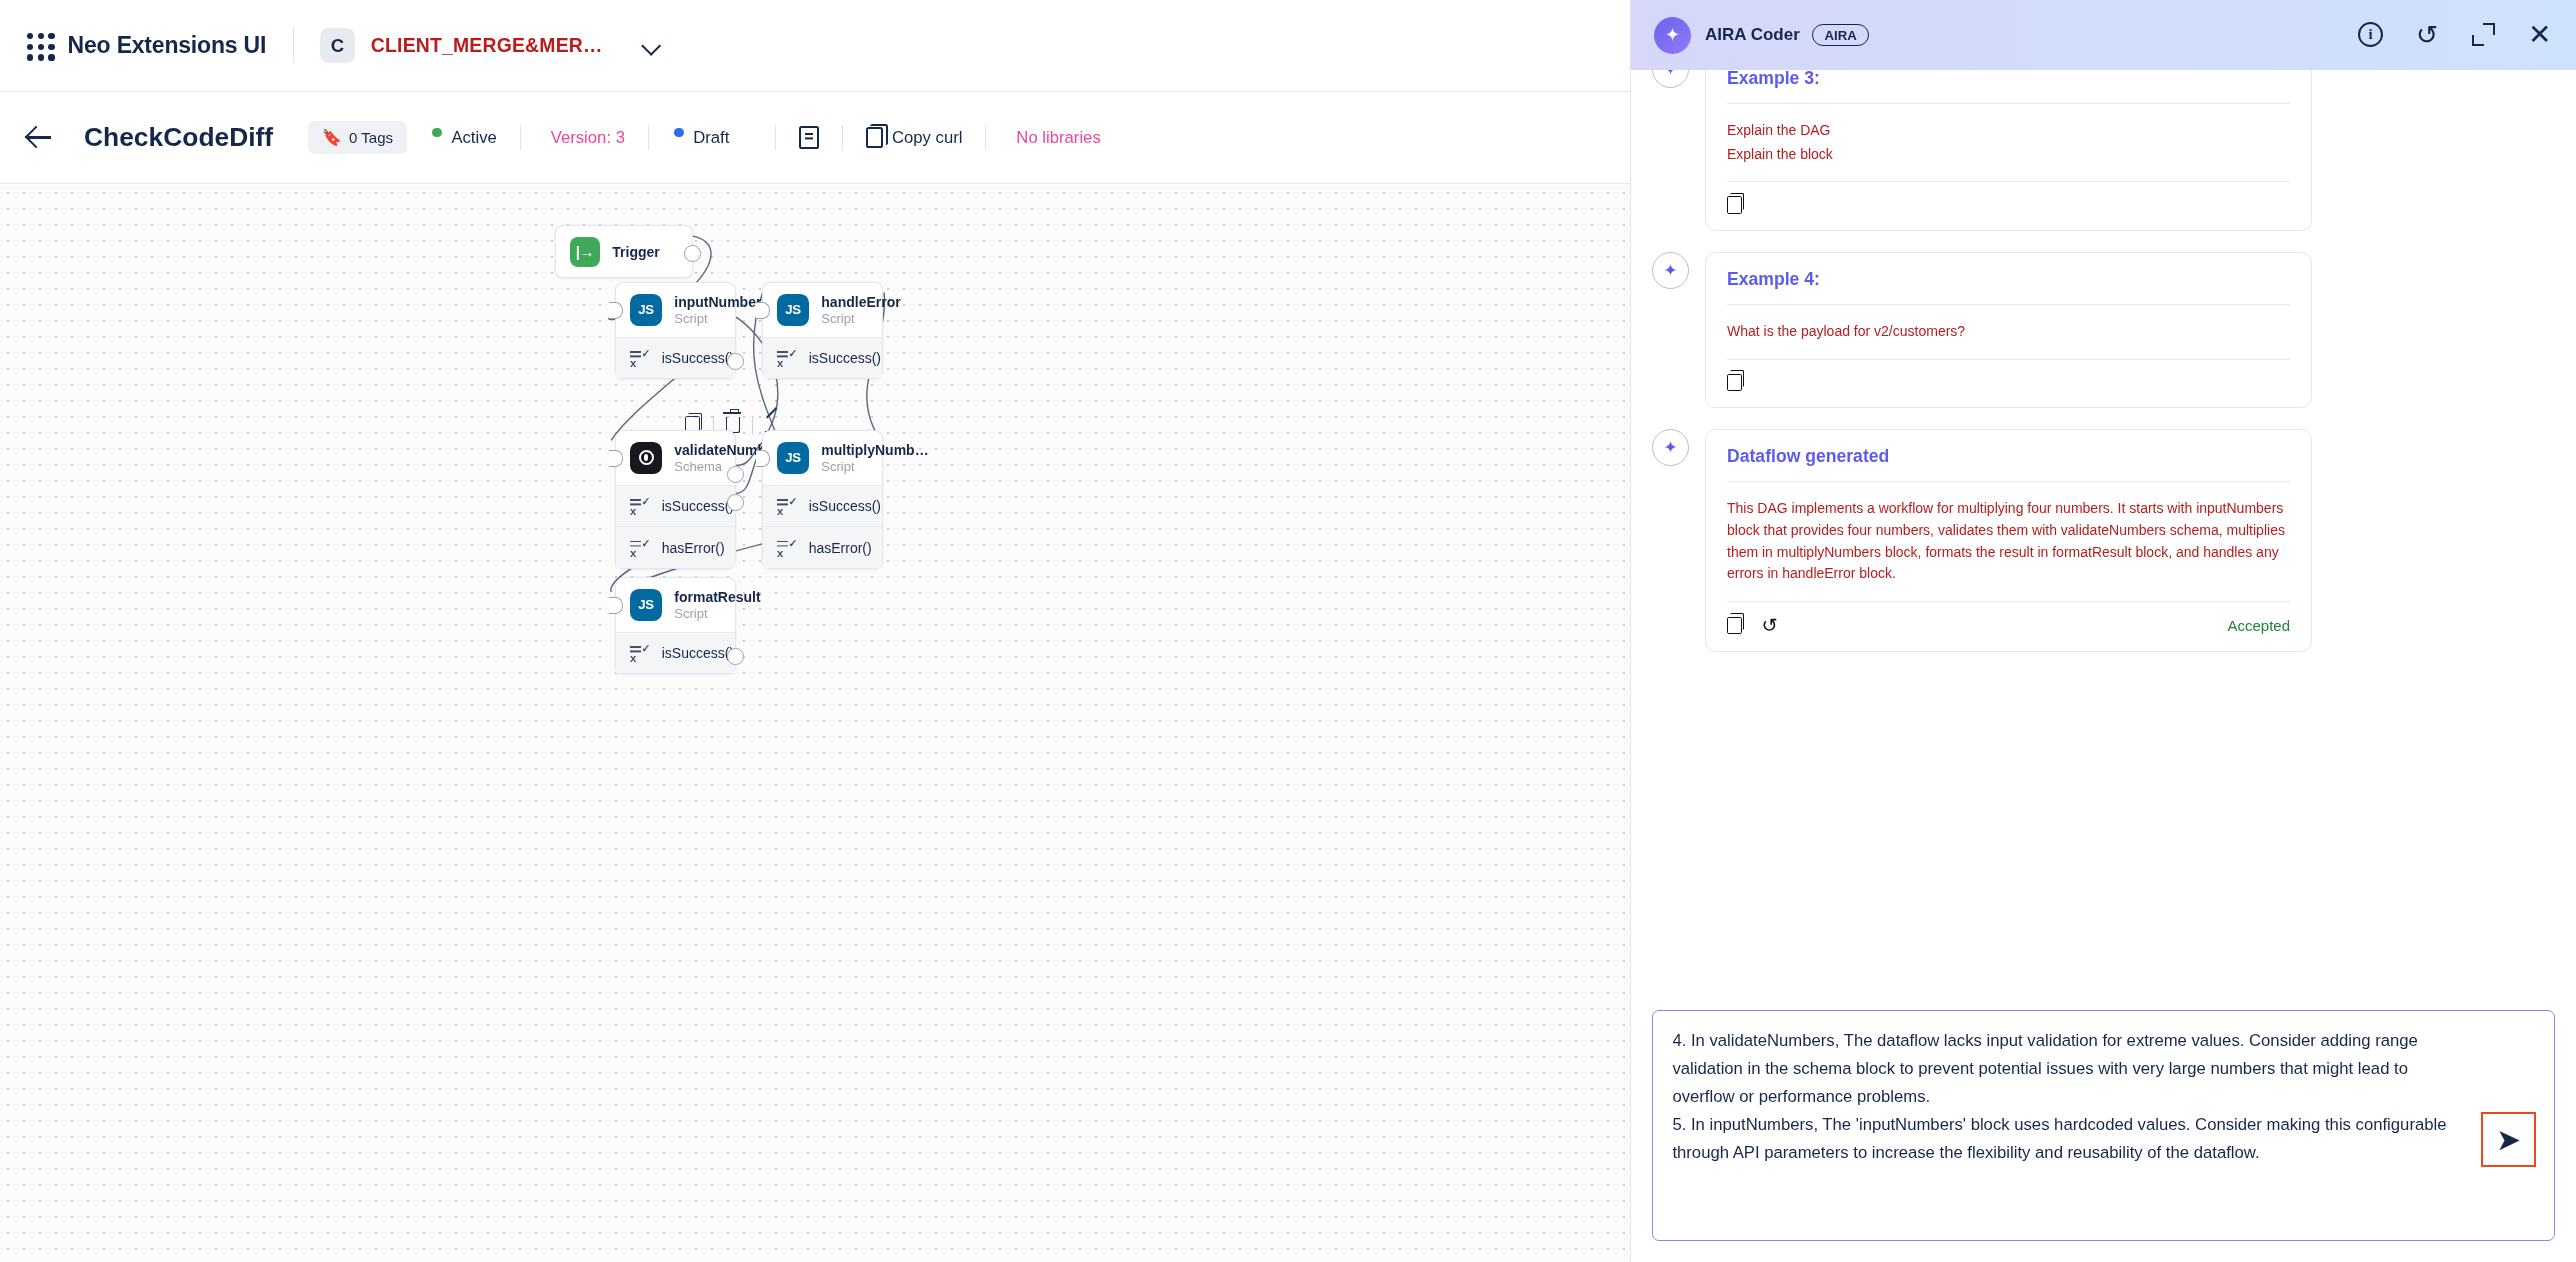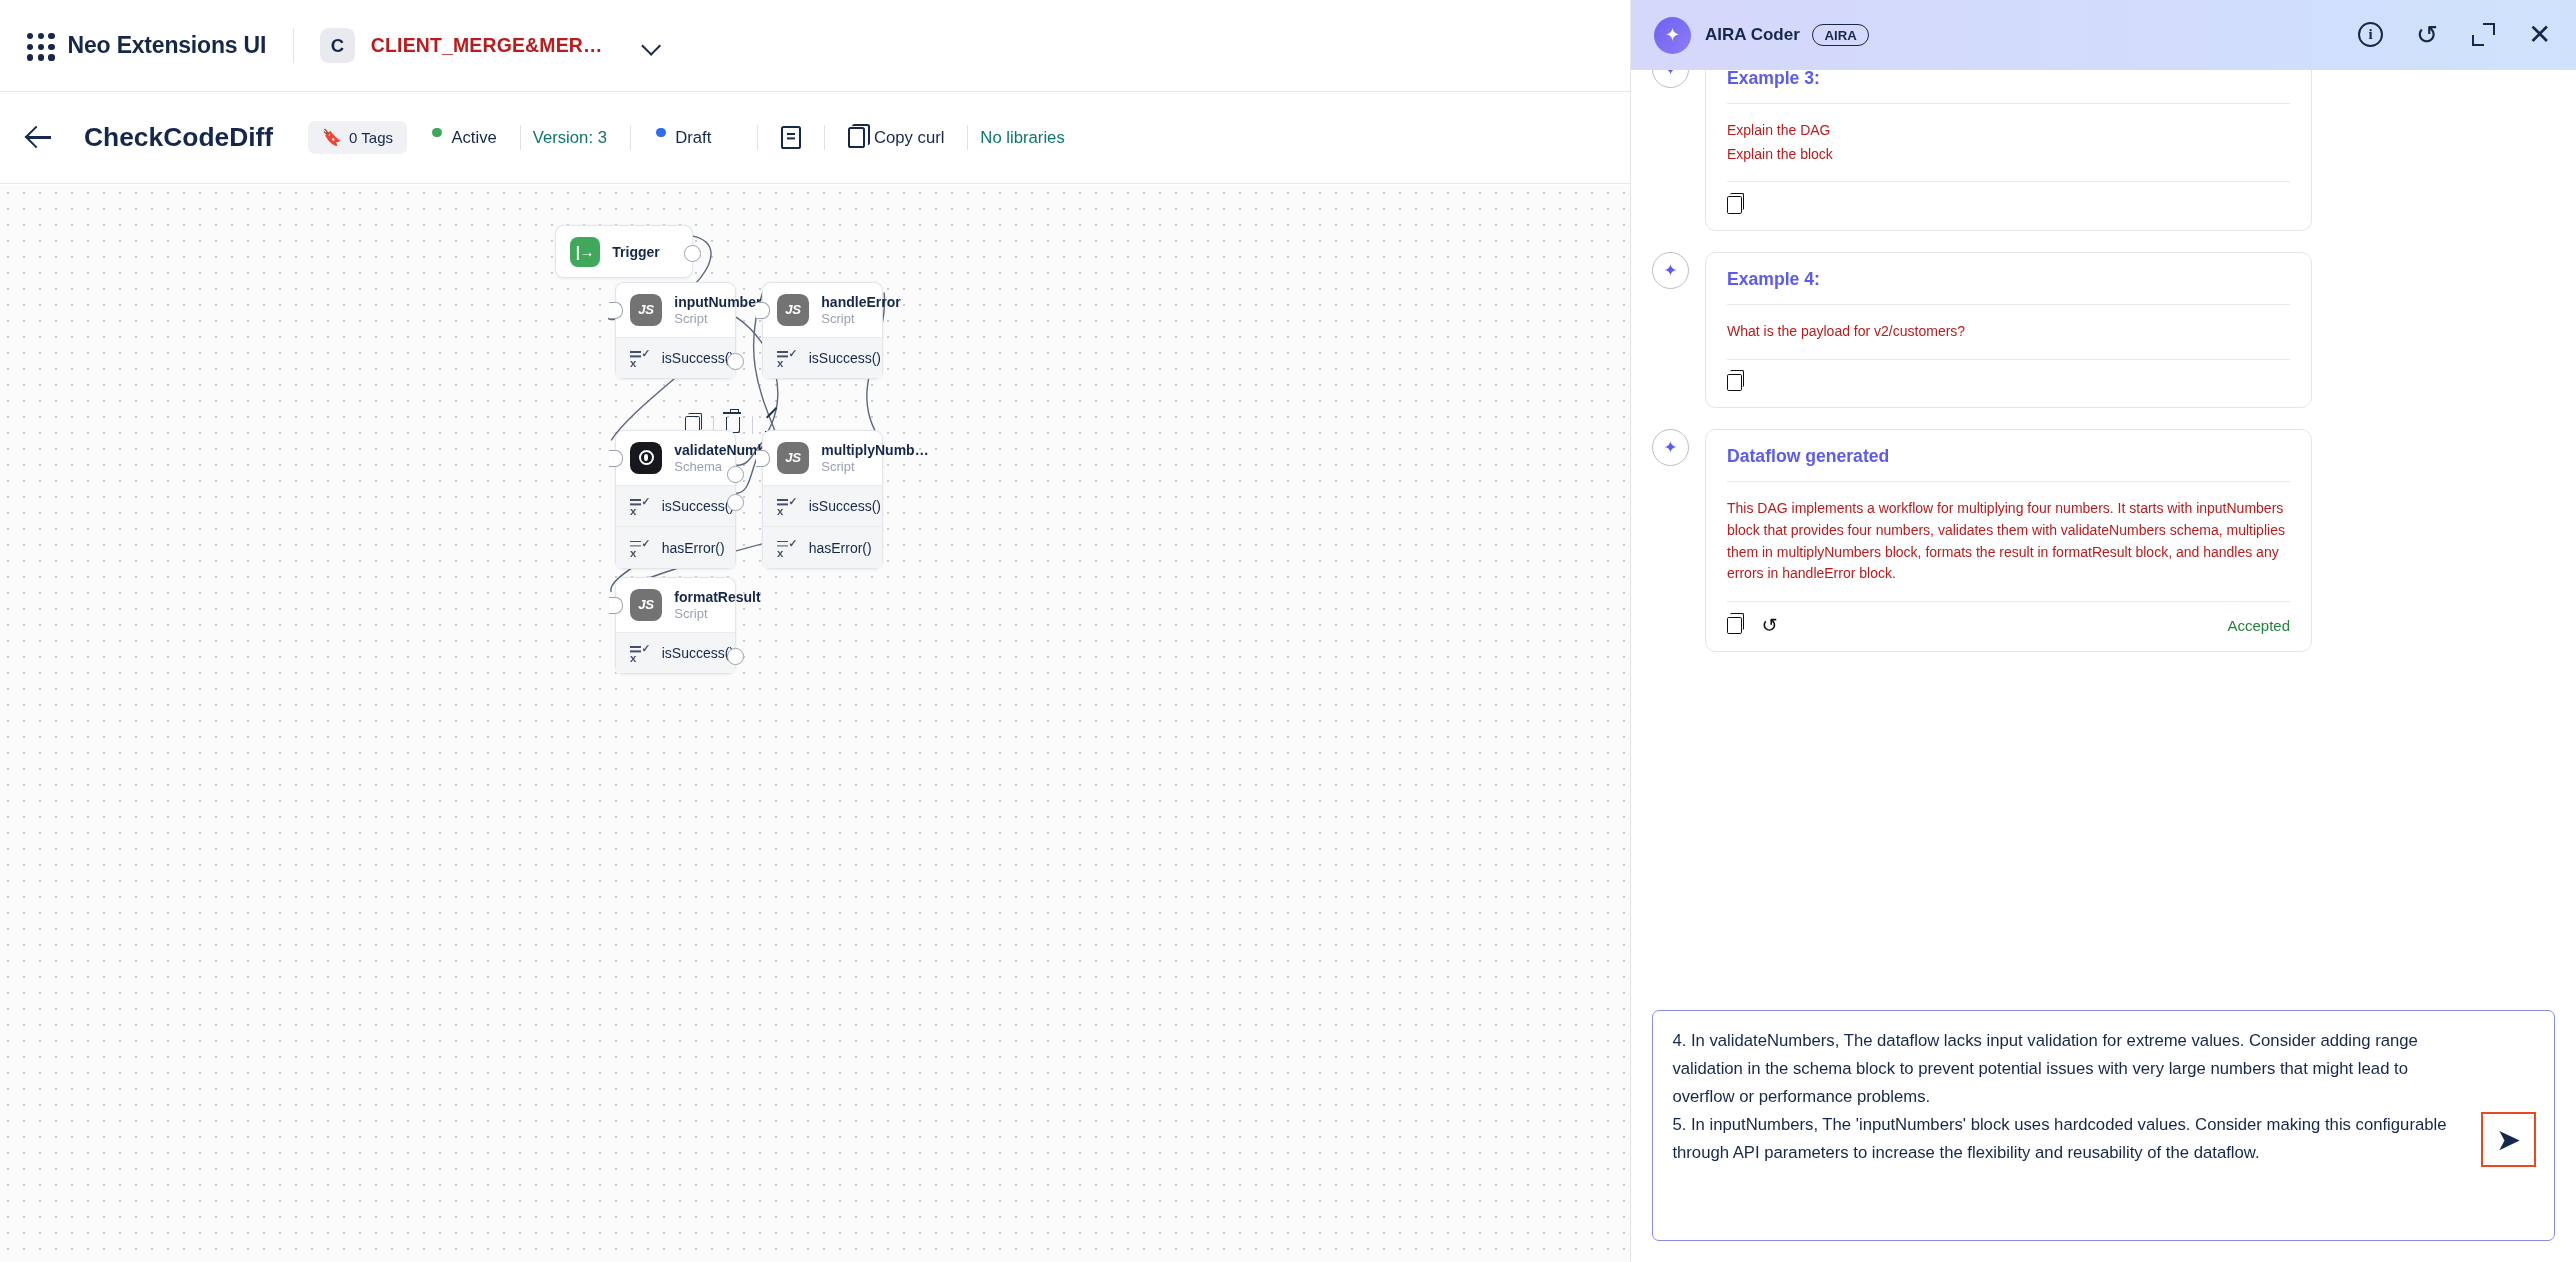--- a/index.html
+++ b/index.html
@@ -57,21 +57,21 @@
   }
   .page-title { margin-left: 28px; font-size: 26.4px; font-weight: 700; color: #15284b; }
   .tags-chip {
     margin-left: 35px; display: flex; align-items: center; gap: 7px;
     background: #eff1f5; border-radius: 7px; padding: 8px 14px; font-size: 15px; color: #15284b;
   }
   .tag-glyph { font-size: 16px; line-height: 1; transform: rotate(-0deg); }
   .status-item { display:flex; align-items:flex-start; gap:9.7px; margin-left: 25px; font-size: 16.7px; color: #15284b; }
   .dot { width: 9.7px; height: 9.7px; border-radius: 50%; display:inline-block; }
   .sep { width:0.9px; height:25px; background:#dfe2e8; margin-left: 23px; }
-  .plain { margin-left: 12px; font-size: 16.7px; color:#0f766e; }
+  .plain { margin-left: 30px; font-size: 16.7px; color:#ec4899; }
   .icon-btn { margin-left: 23px; display:flex; align-items:center; gap:8.8px; font-size:16.7px; color:#15284b; cursor:pointer;}
   .doc-glyph { width: 19.4px; height: 23px; border: 2.2px solid #15284b; border-radius: 2.6px; position: relative; }
   .doc-glyph:after { content:""; position:absolute; left:3.5px; top:5.3px; width:8px; height:1.8px; background:#15284b;
      box-shadow: 0 4.4px 0 #15284b; }
   .copy-glyph { width: 17.6px; height: 21px; border: 2.2px solid #15284b; border-radius: 2.6px; position: relative; }
   .copy-glyph:before { content:""; position:absolute; left:2.6px; top:-5.3px; width:16px; height:19.4px;
      border: 2.2px solid #15284b; border-radius:2.6px; border-bottom:none; border-left:none; }
 
   
   .canvas {
@@ -84,21 +84,21 @@
   .node {
     position: absolute; background: #ffffff; border: 0.9px solid #e2e5ea;
     border-radius: 8.8px; box-shadow: 0 0.9px 2.6px rgba(20,35,70,.07);
   }
   .node-head { display: flex; align-items: center; padding: 10.6px 14px; }
   .node-badge {
     width: 32px; height: 32px; border-radius: 8.8px; flex: none;
     display:flex; align-items:center; justify-content:center;
     font-size: 13.2px; font-weight: 800; color: #fff; letter-spacing: -0.4px;
   }
-  .badge-js { background: #737373; font-style: italic; }
+  .badge-js { background: #0369a1; }
   .badge-schema { background: #16181d; }
   .badge-schema .ring { width:15px; height:15px; border-radius:50%; border:2.6px solid #fff; display:flex;align-items:center;justify-content:center;}
   .badge-schema .ring i { width:4.4px; height:7px; border-radius:50%; background:#fff; display:block;}
   .badge-trigger { background: #3fa85a; width: 30px; height: 30px; border-radius: 8px; font-size: 15px; }
   .node-titles { margin-left: 12.3px; min-width: 0; }
   .node-name { font-size: 14px; font-weight: 700; color:#15284b; white-space: nowrap; }
   .node-sub { font-size: 13px; color:#9aa1ad; margin-top: 1.8px; }
   .node-row {
     display: flex; align-items: center; gap: 12.3px;
     padding: 11.4px 14px; background:#f4f5f7; border-top: 0.9px solid #e9ebef;

